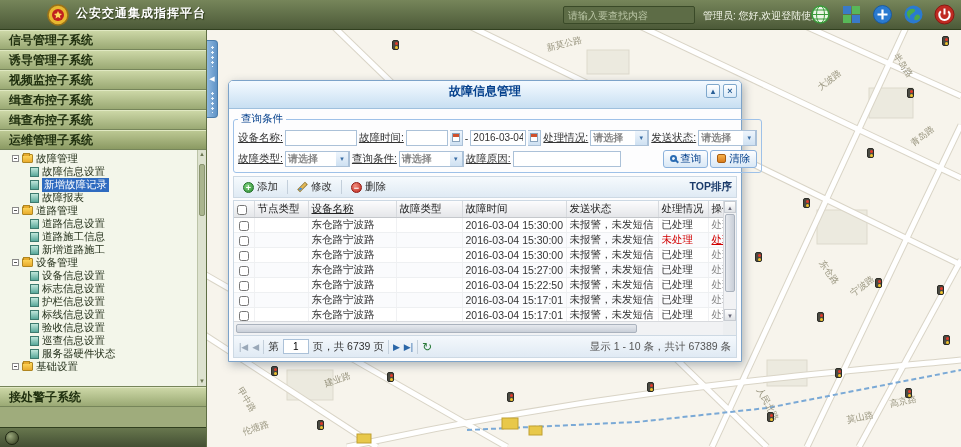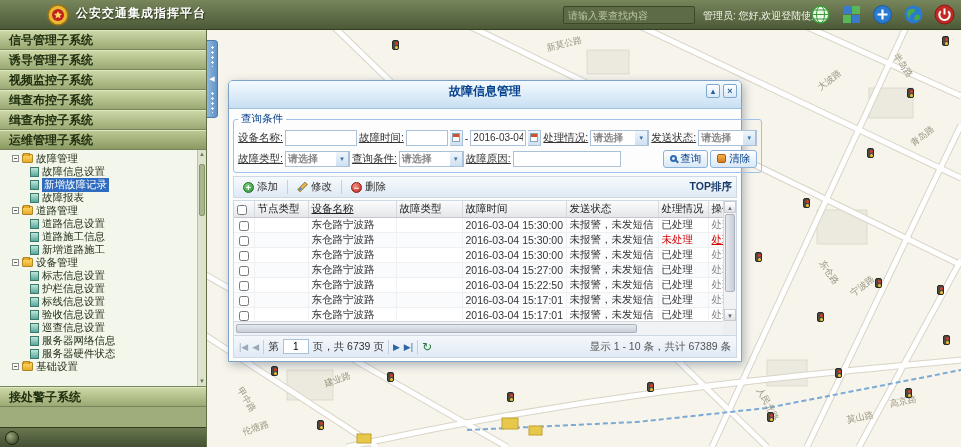--- a/index.html
+++ b/index.html
@@ -231,41 +231,41 @@
             <span class="icon-leaf"></span>
             <span class="tree-label">新增道路施工</span>
           </div>
           <div class="tree-item lvl1">
             <span class="expander"></span>
             <span class="icon-folder"></span>
             <span class="tree-label">设备管理</span>
           </div>
           <div class="tree-item lvl2">
             <span class="icon-leaf"></span>
+            <span class="tree-label">设备信息设置</span>
+          </div>
+          <div class="tree-item lvl2">
+            <span class="icon-leaf"></span>
             <span class="tree-label">标志信息设置</span>
           </div>
           <div class="tree-item lvl2">
             <span class="icon-leaf"></span>
             <span class="tree-label">护栏信息设置</span>
           </div>
           <div class="tree-item lvl2">
             <span class="icon-leaf"></span>
             <span class="tree-label">标线信息设置</span>
           </div>
           <div class="tree-item lvl2">
             <span class="icon-leaf"></span>
             <span class="tree-label">验收信息设置</span>
           </div>
           <div class="tree-item lvl2">
             <span class="icon-leaf"></span>
             <span class="tree-label">巡查信息设置</span>
-          </div>
-          <div class="tree-item lvl2">
-            <span class="icon-leaf"></span>
-            <span class="tree-label">服务器网络信息</span>
           </div>
           <div class="tree-item lvl2">
             <span class="icon-leaf"></span>
             <span class="tree-label">服务器硬件状态</span>
           </div>
           <div class="tree-item lvl1">
             <span class="expander"></span>
             <span class="icon-folder"></span>
             <span class="tree-label">基础设置</span>
           </div>

